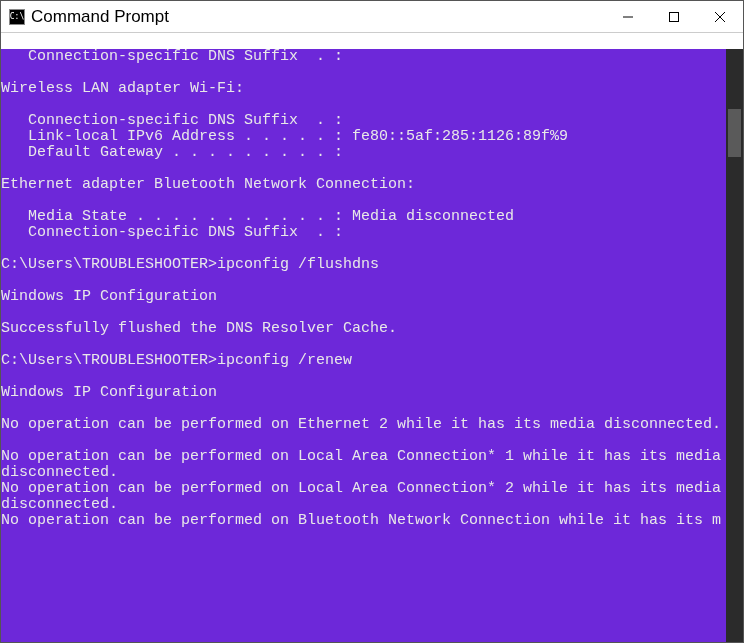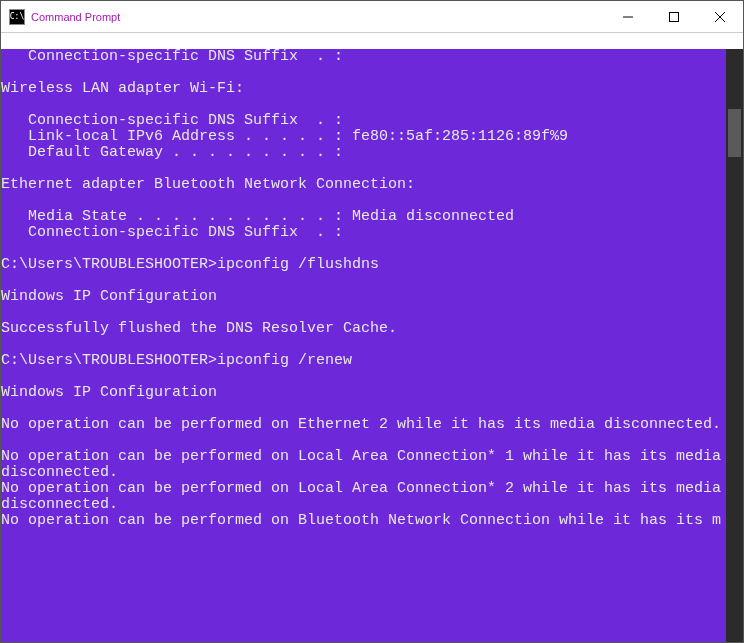--- a/index.html
+++ b/index.html
@@ -26,22 +26,22 @@
       background: #000;
       border: 1px solid #888;
       display: flex;
       align-items: center;
       justify-content: center;
       font-size: 8px;
       color: #fff;
       font-family: monospace;
     }
     .titlebar-title {
-      font-size: 11px;
-      color: #a21caf;
+      font-size: 17px;
+      color: #000000;
       flex: 0 0 auto;
     }
     .titlebar-spacer { flex: 1; }
     .titlebar-btn {
       width: 46px;
       height: 32px;
       display: flex;
       align-items: center;
       justify-content: center;
       color: #000;

